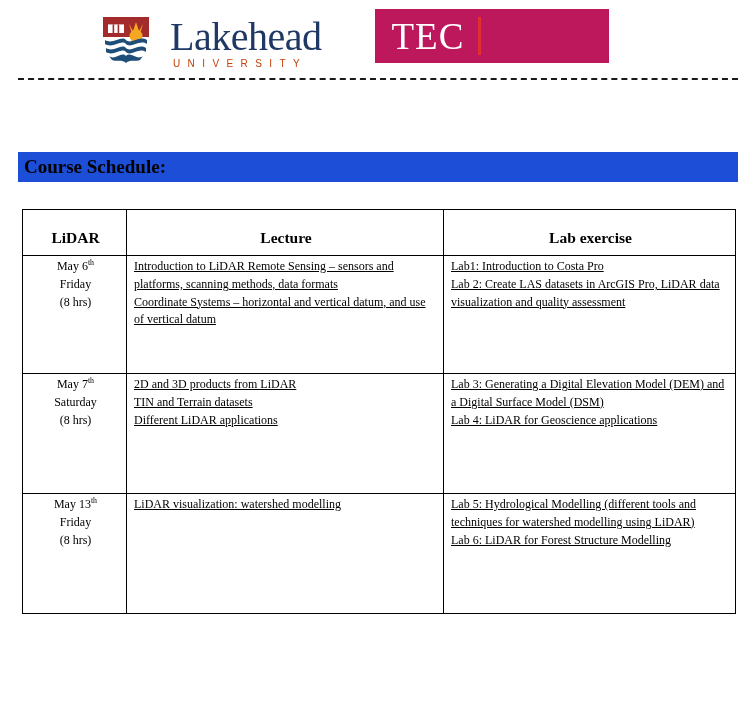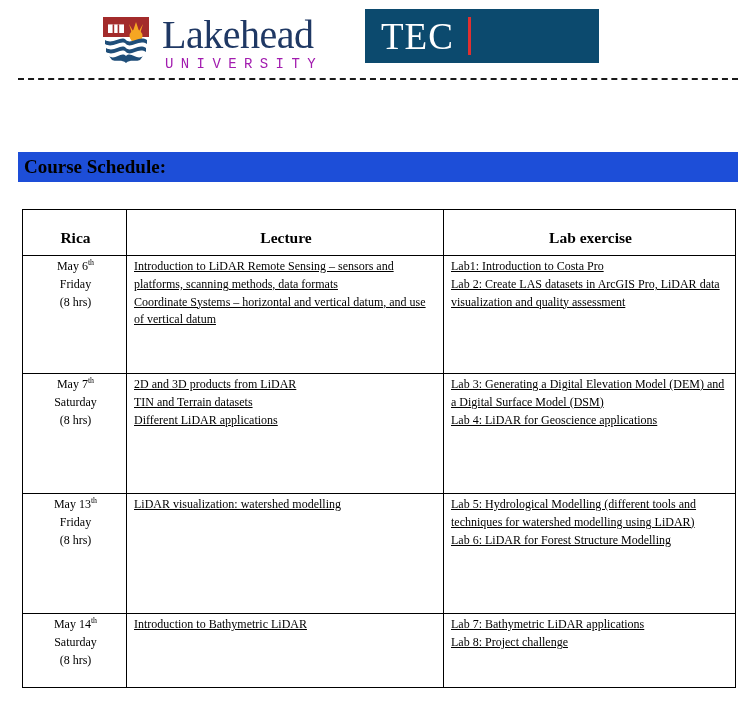--- a/index.html
+++ b/index.html
@@ -23,21 +23,21 @@
     display: flex;
     align-items: center;
     justify-content: flex-start;
     padding-left: 100px;
     box-sizing: border-box;
   }
 
   .lakehead-logo {
     display: flex;
     align-items: center;
-    gap: 10px;
+    gap: 18px;
     margin-top: 14px;
   }
 
   .crest {
     width: 52px;
     height: 58px;
     position: relative;
     flex: none;
   }
   .crest svg { display: block; }
@@ -49,33 +49,33 @@
     line-height: 1;
   }
   .lakehead-name {
     font-family: "Liberation Serif", "DejaVu Serif", serif;
     font-size: 40px;
     color: #1f3864;
     letter-spacing: -0.5px;
     line-height: 0.98;
   }
   .lakehead-sub {
-    font-family: Liberation Mono, monospace;
-    font-size: 14px;
-    color: #a21caf;
+    font-family: Liberation Sans, sans-serif;
+    font-size: 10px;
+    color: #c2410c;
     letter-spacing: 7.4px;
     margin-top: 3px;
     padding-left: 3px;
   }
 
   .tec-logo {
     width: 234px;
     height: 54px;
-    background: #0c4a6e;
-    margin-left: 42px;
+    background: #be185d;
+    margin-left: 54px;
     display: flex;
     align-items: center;
     box-sizing: border-box;
     padding: 0 12px 0 16px;
     flex: none;
   }
   .tec-mark {
     color: #ffffff;
     font-family: "Liberation Serif", "DejaVu Serif", serif;
     font-size: 37px;
@@ -227,21 +227,21 @@
 
 <div class="schedule-wrap">
   <table class="schedule">
     <colgroup>
       <col class="c-date">
       <col class="c-lecture">
       <col class="c-lab">
     </colgroup>
     <thead>
       <tr>
-        <th>Rica</th>
+        <th>LiDAR</th>
         <th>Lecture</th>
         <th>Lab exercise</th>
       </tr>
     </thead>
     <tbody>
 
       <tr class="r1">
         <td class="date-cell">
           <span class="d-line"><span>May 6</span><sup class="ord">th</sup></span>
           <span class="d-line">Friday</span>
@@ -282,30 +282,16 @@
         </td>
         <td class="body-cell">
           <p>LiDAR visualization: watershed modelling</p>
         </td>
         <td class="body-cell">
           <p>Lab 5: Hydrological Modelling (different tools and techniques for watershed modelling using LiDAR)</p>
           <p>Lab 6: LiDAR for Forest Structure Modelling</p>
         </td>
       </tr>
 
-      <tr class="r4">
-        <td class="date-cell">
-          <span class="d-line"><span>May 14</span><sup class="ord">th</sup></span>
-          <span class="d-line">Saturday</span>
-          <span class="d-line">(8 hrs)</span>
-        </td>
-        <td class="body-cell">
-          <p>Introduction to Bathymetric LiDAR</p>
-        </td>
-        <td class="body-cell">
-          <p>Lab 7: Bathymetric LiDAR applications</p>
-          <p>Lab 8: Project challenge</p>
-        </td>
-      </tr>
 
     </tbody>
   </table>
 </div>
 
 </body></html>

